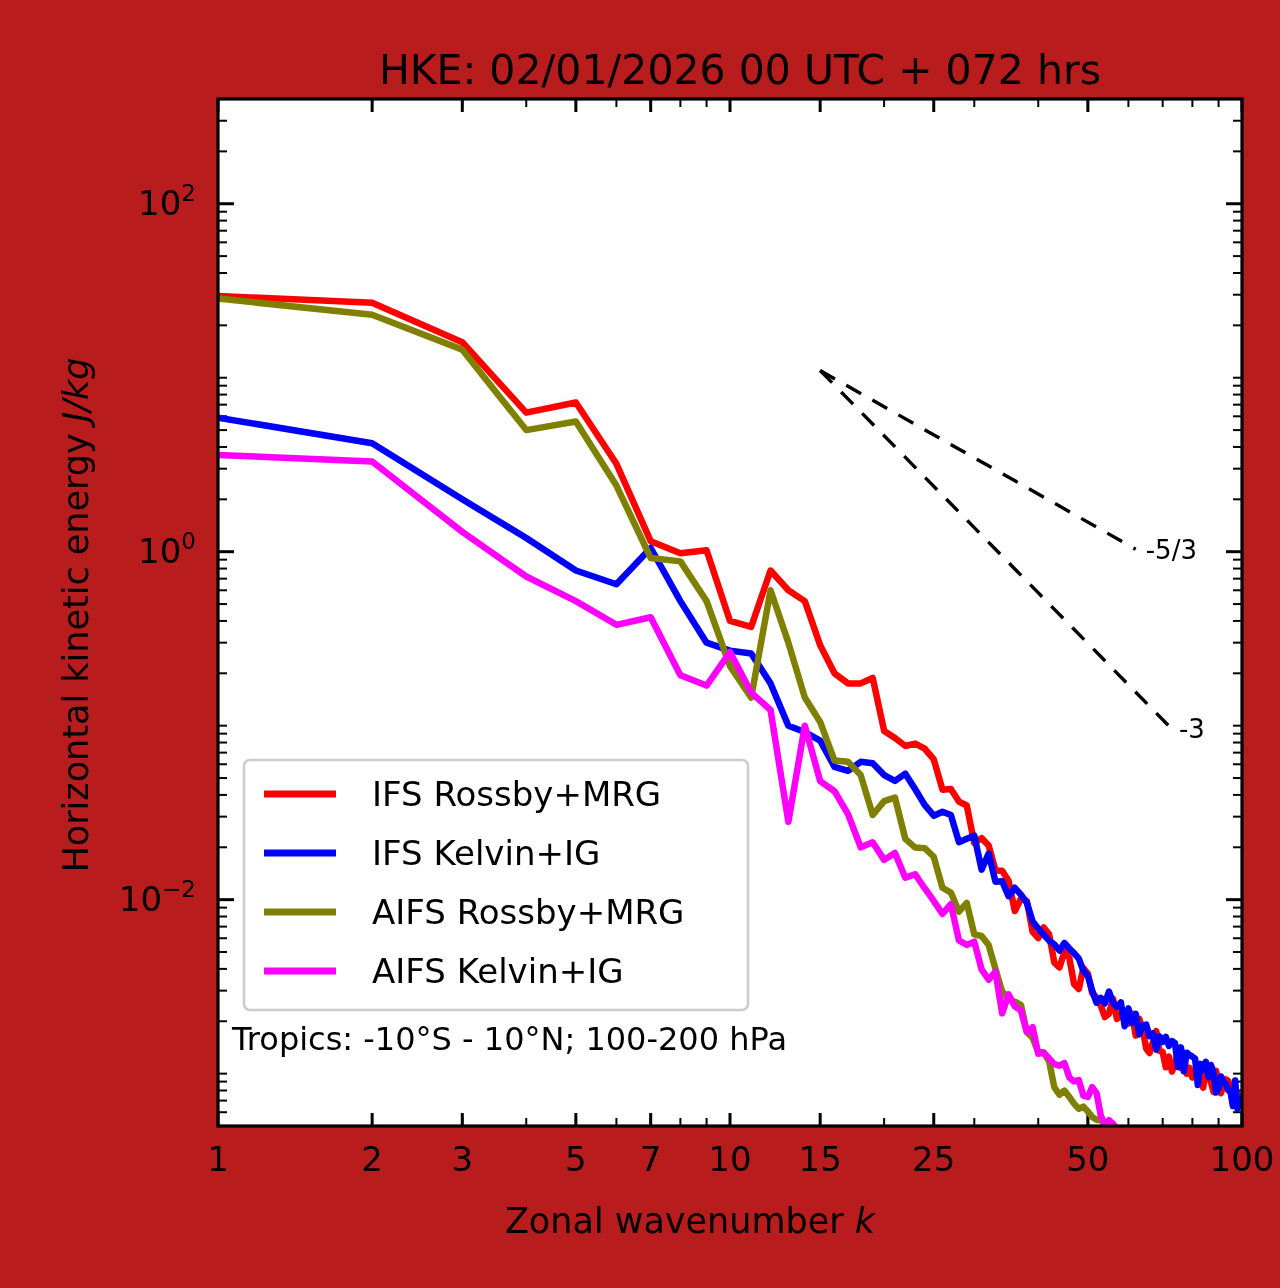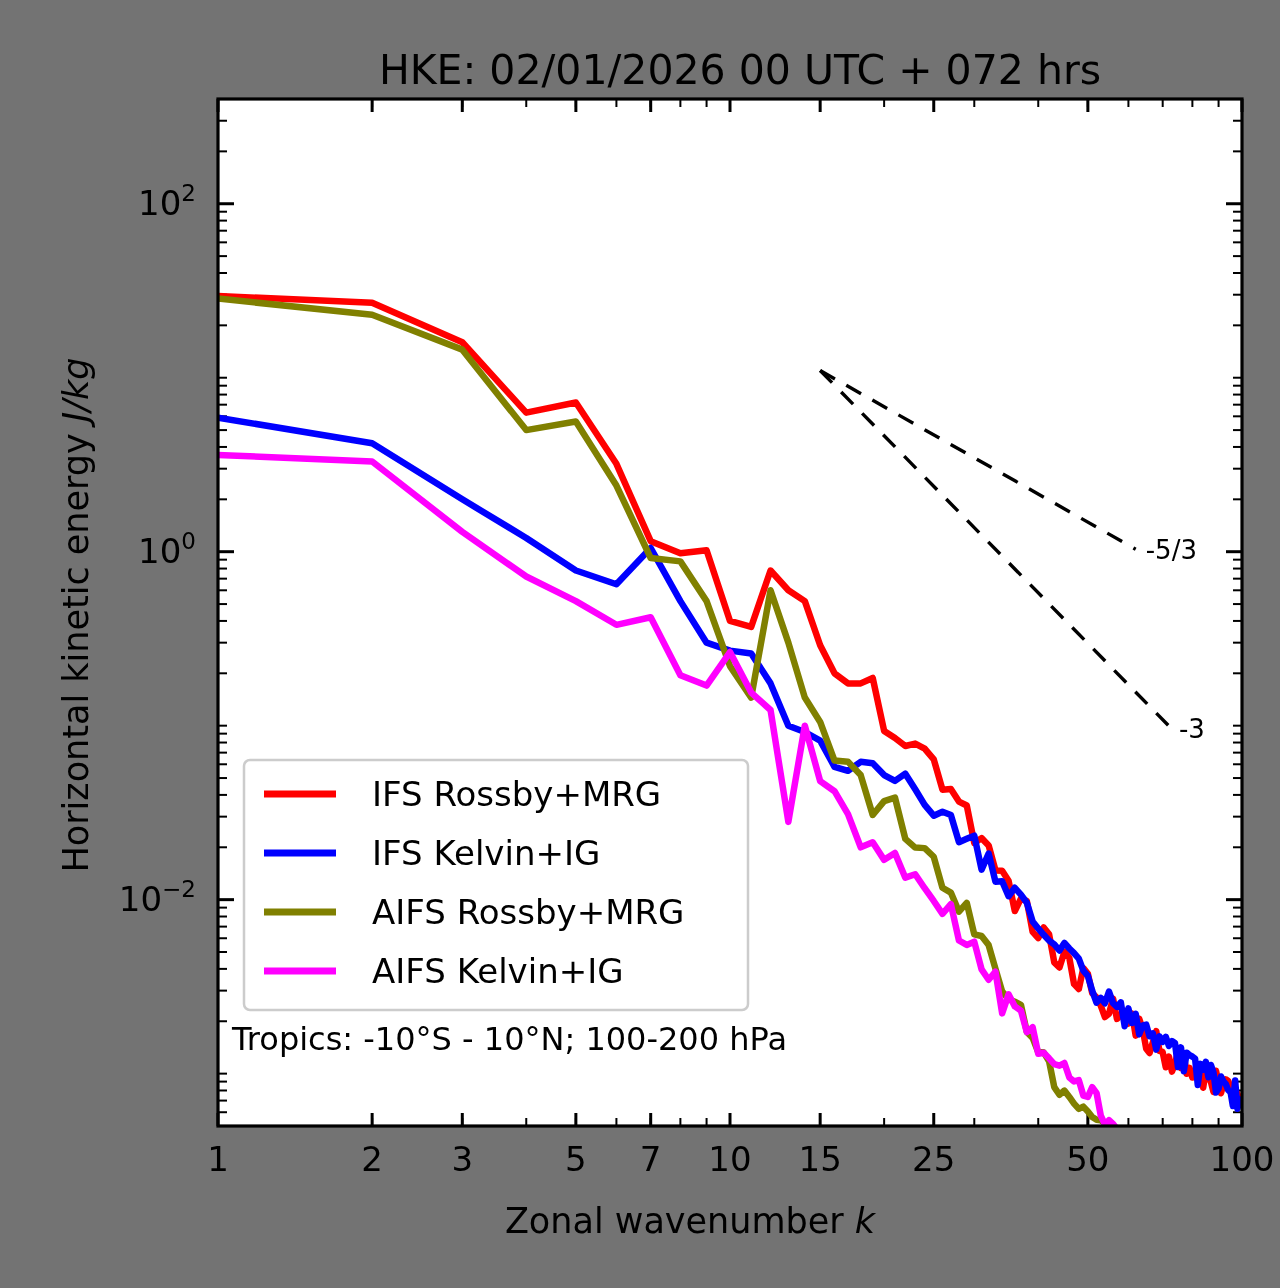--- a/index.html
+++ b/index.html
@@ -10,21 +10,21 @@
   body {
     width: 1280px;
     height: 1288px;
     font-family: "DejaVu Sans", sans-serif;
     overflow: hidden;
   }
   #figure {
     position: relative;
     width: 1280px;
     height: 1288px;
-    background: #737373;
+    background: #b91c1c;
   }
   #chart-svg {
     position: absolute;
     left: 0;
     top: 0;
     width: 1280px;
     height: 1288px;
   }
   .fig-title {
     font-size: 41px;

